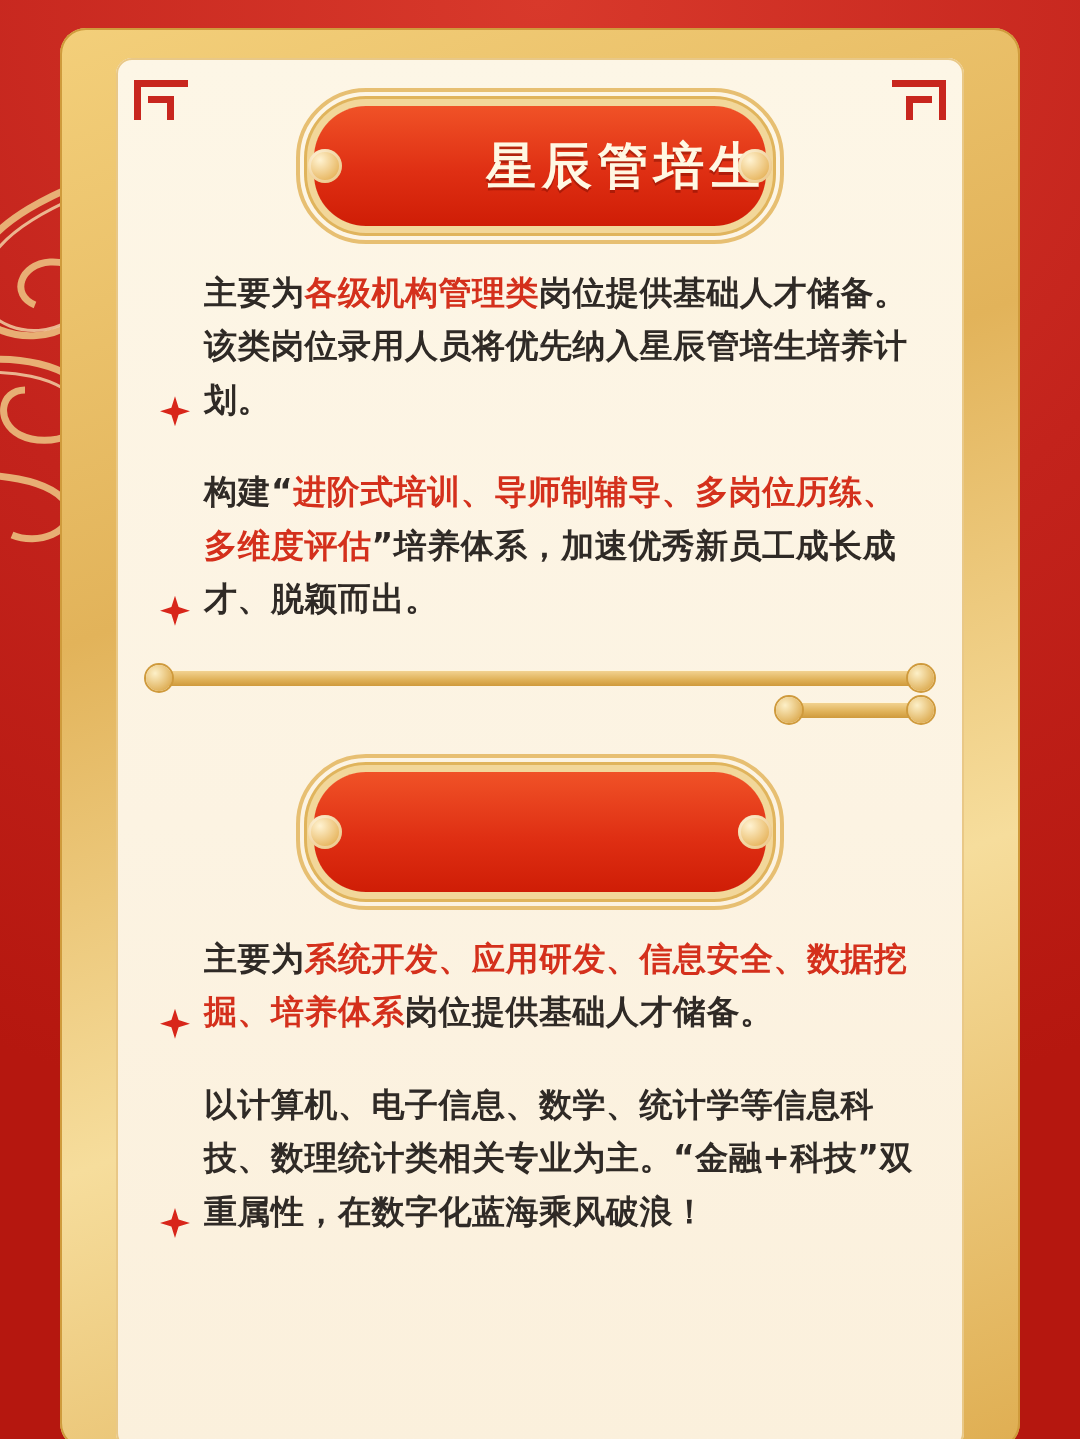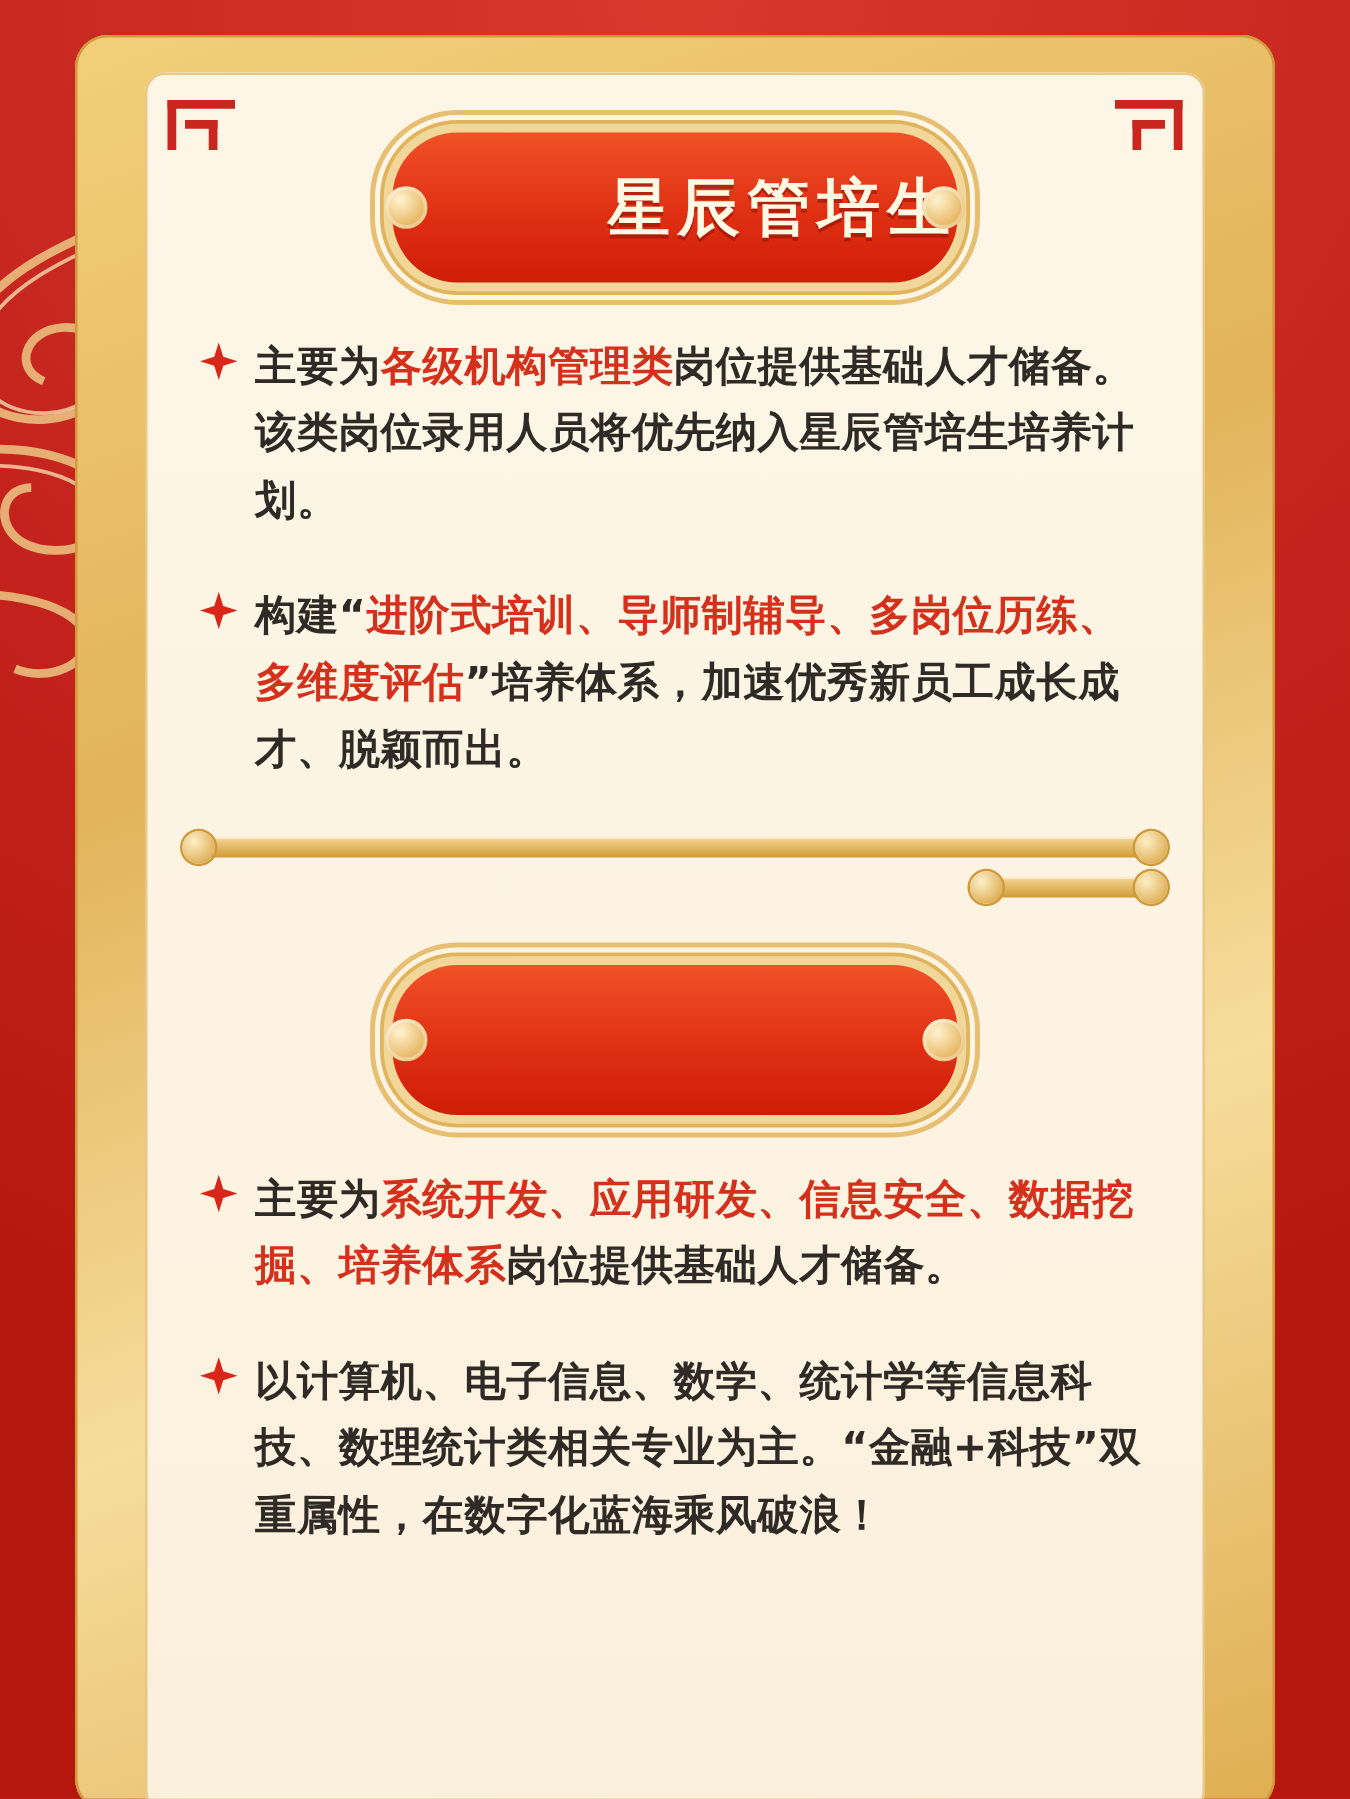--- a/index.html
+++ b/index.html
@@ -83,21 +83,21 @@
     letter-spacing:6px;
     font-family:"DejaVu Serif","Liberation Serif",serif;
     text-shadow:0 3px 0 rgba(120,10,0,.45);
   }
   
   .list{
     margin:40px 44px 0 44px;
   }
   .item{
     display:flex;
-    align-items:flex-start;
+    align-items:flex-end;
     margin-bottom:30px;
     margin-top:39px;
   }
   .diamond{
     flex:0 0 auto;
     width:30px;height:30px;
     margin:8px 14px 0 0;
     background:#d8261a;
     clip-path:polygon(50% 0,62% 38%,100% 50%,62% 62%,50% 100%,38% 62%,0 50%,38% 38%);
   }

